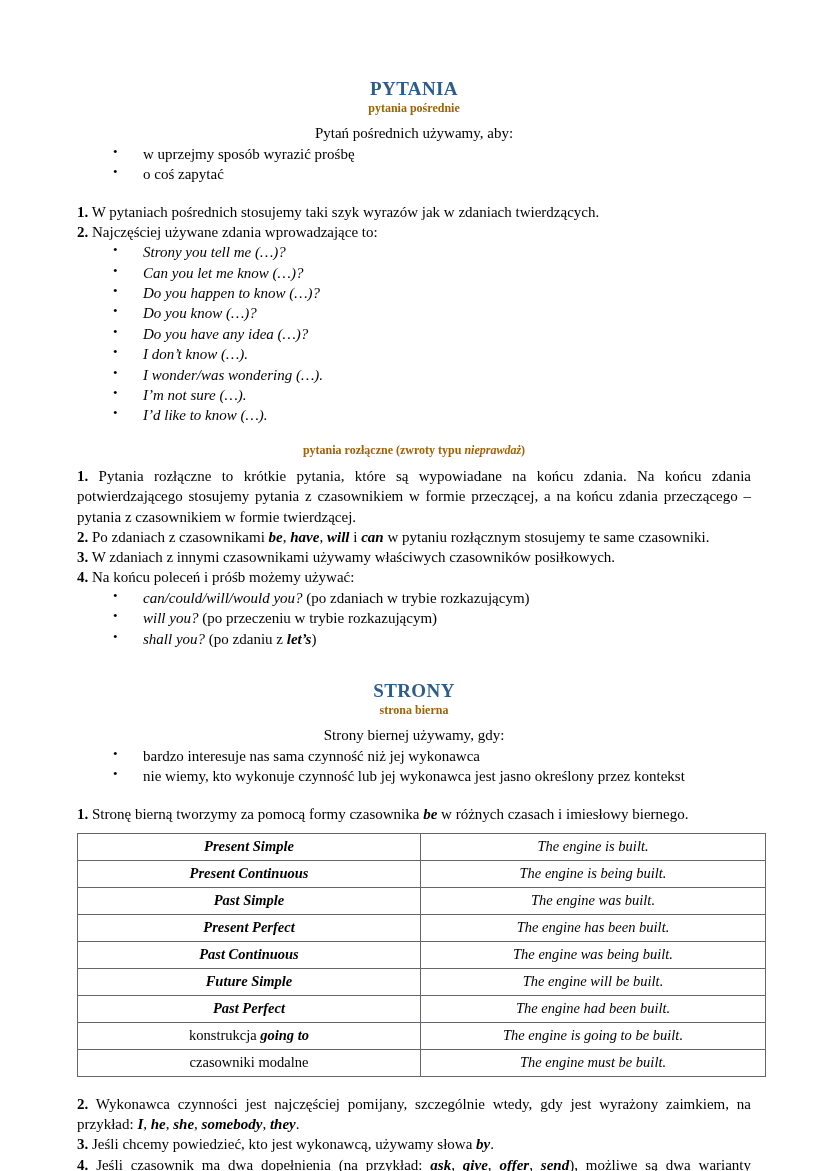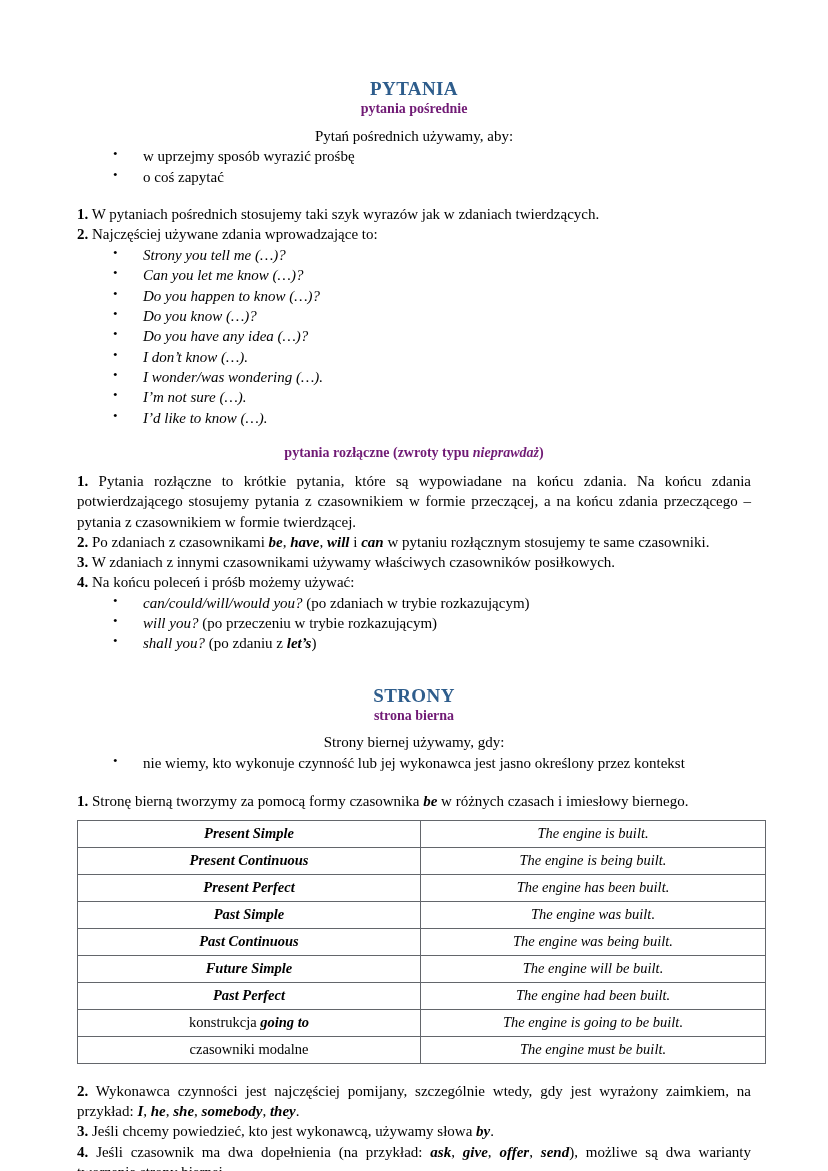--- a/index.html
+++ b/index.html
@@ -33,23 +33,23 @@
     text-align: center;
     color: #2e5d8c;
     font-weight: bold;
     font-size: 19px;
     letter-spacing: 0.4px;
     line-height: 1.15;
     margin: 0 0 1px 0;
   }
   .h-sub {
     text-align: center;
-    color: #701a75;
+    color: #a16207;
     font-weight: bold;
-    font-size: 14px;
+    font-size: 12px;
     line-height: 1.2;
     margin: 0 0 9px 0;
   }
   .h-sub .it { font-style: italic; }
 
   
   p.lead {
     margin: 0;
     font-size: 15px;
     line-height: 1.32;
@@ -172,48 +172,49 @@
 
     <div class="gap-xl"></div>
 
     <div>
       <div class="h-main">STRONY</div>
       <div class="h-sub">strona bierna</div>
 
       <p class="lead">Strony biernej używamy, gdy:</p>
 
       <ul class="bullets">
+        <li><span>bardzo interesuje nas sama czynność niż jej wykonawca</span></li>
         <li><span>nie wiemy, kto wykonuje czynność lub jej wykonawca jest jasno określony przez kontekst</span></li>
       </ul>
 
       <div class="gap-md"></div>
 
       <p class="num"><span class="b">1.</span><span> Stronę bierną tworzymy za pomocą formy czasownika </span><span class="bi">be</span><span> w różnych czasach i imiesłowy biernego.</span></p>
 
       <div class="gap-sm"></div>
 
       <table class="passive">
         <tbody>
           <tr>
             <td class="col-left tense">Present Simple</td>
             <td class="col-right">The engine is built.</td>
           </tr>
           <tr>
             <td class="col-left tense">Present Continuous</td>
             <td class="col-right">The engine is being built.</td>
           </tr>
           <tr>
+            <td class="col-left tense">Past Simple</td>
+            <td class="col-right">The engine was built.</td>
+          </tr>
+          <tr>
             <td class="col-left tense">Present Perfect</td>
             <td class="col-right">The engine has been built.</td>
           </tr>
           <tr>
-            <td class="col-left tense">Past Simple</td>
-            <td class="col-right">The engine was built.</td>
-          </tr>
-          <tr>
             <td class="col-left tense">Past Continuous</td>
             <td class="col-right">The engine was being built.</td>
           </tr>
           <tr>
             <td class="col-left tense">Future Simple</td>
             <td class="col-right">The engine will be built.</td>
           </tr>
           <tr>
             <td class="col-left tense">Past Perfect</td>
             <td class="col-right">The engine had been built.</td>

